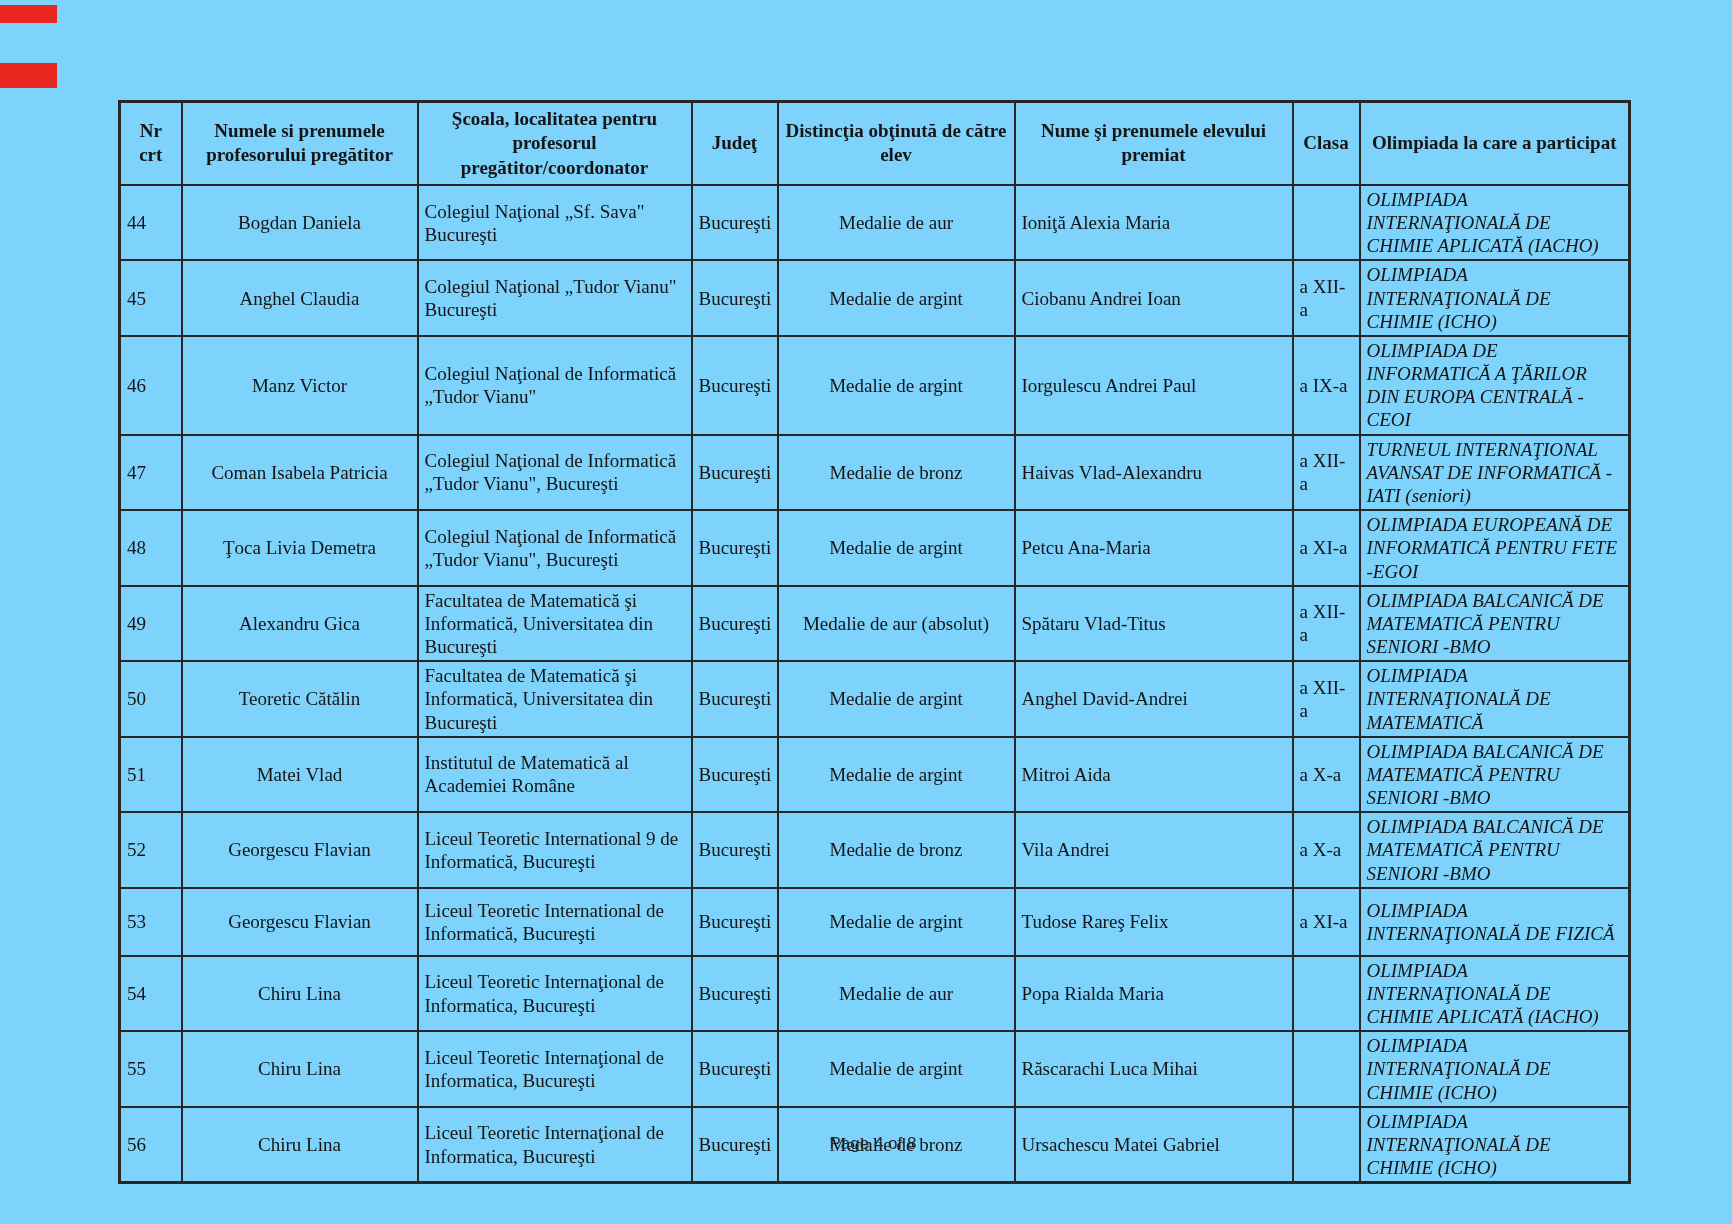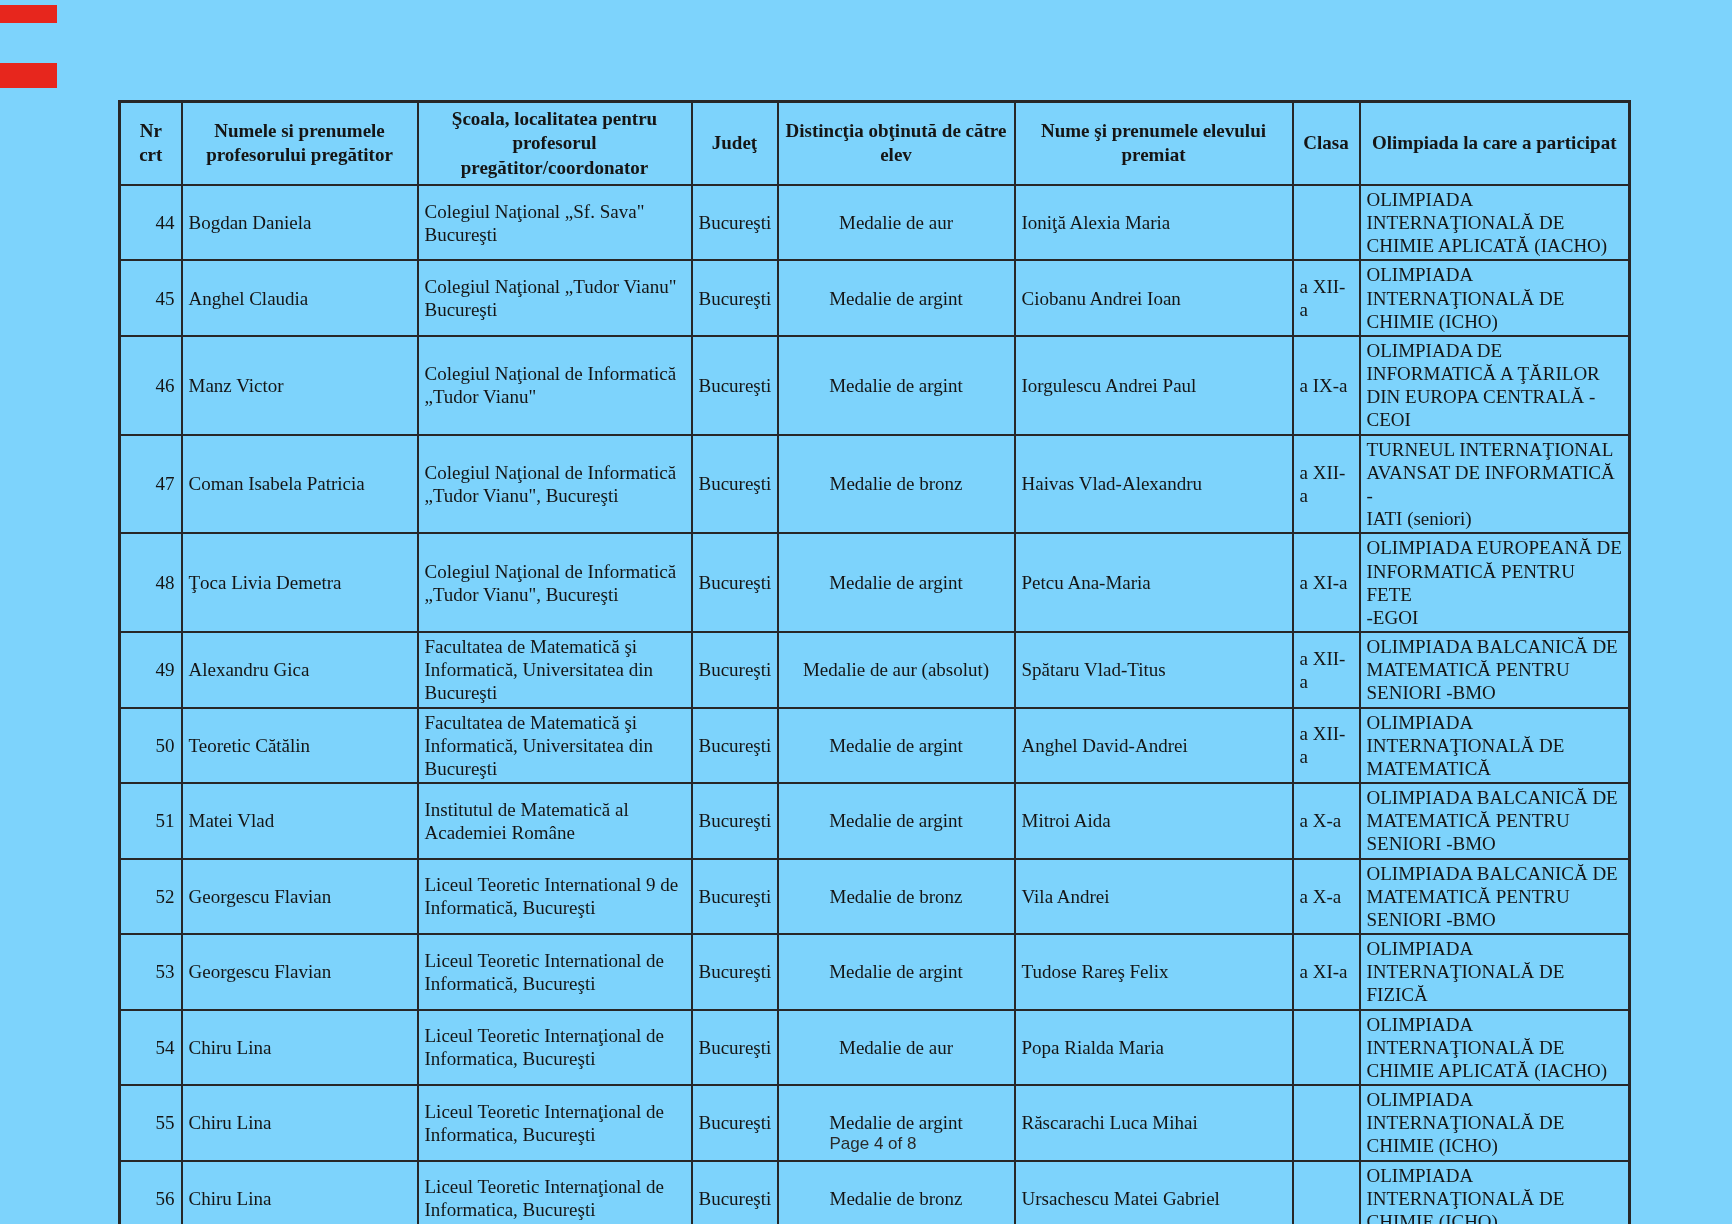--- a/index.html
+++ b/index.html
@@ -40,33 +40,34 @@
     vertical-align: middle;
     padding: 4px 5px;
     height: 64px;
   }
   table.results td {
     font-size: 19px;
     line-height: 1.22;
     vertical-align: middle;
     padding: 2px 6px;
   }
-  td.col-nr { text-align: right; padding: 2px 2px; }
-  td.col-teacher { text-align: left; }
+  td.col-nr { text-align: left; padding: 2px 2px; }
+  td.col-teacher { text-align: center; }
   td.col-school { text-align: left; }
   td.col-county { padding: 2px 3px; border-radius: 9px; }
   td.col-distinction { padding: 2px 4px; text-align: center; }
   td.col-class { padding: 2px 3px; font-size: 18px; margin-left: 44px; }
   td.col-olympiad {
     vertical-align: top;
     text-align: left;
     font-size: 18px;
     line-height: 1.17;
     padding: 1px 4px;
     white-space: pre-line;
+    font-style: italic;
   }
   .footer {
     position: absolute;
     left: 118px; width: 1510px;
     top: 1134px;
     text-align: center;
     font-family: "Liberation Sans", sans-serif;
     font-size: 17px;
     color: #2a2a2a;
   }

